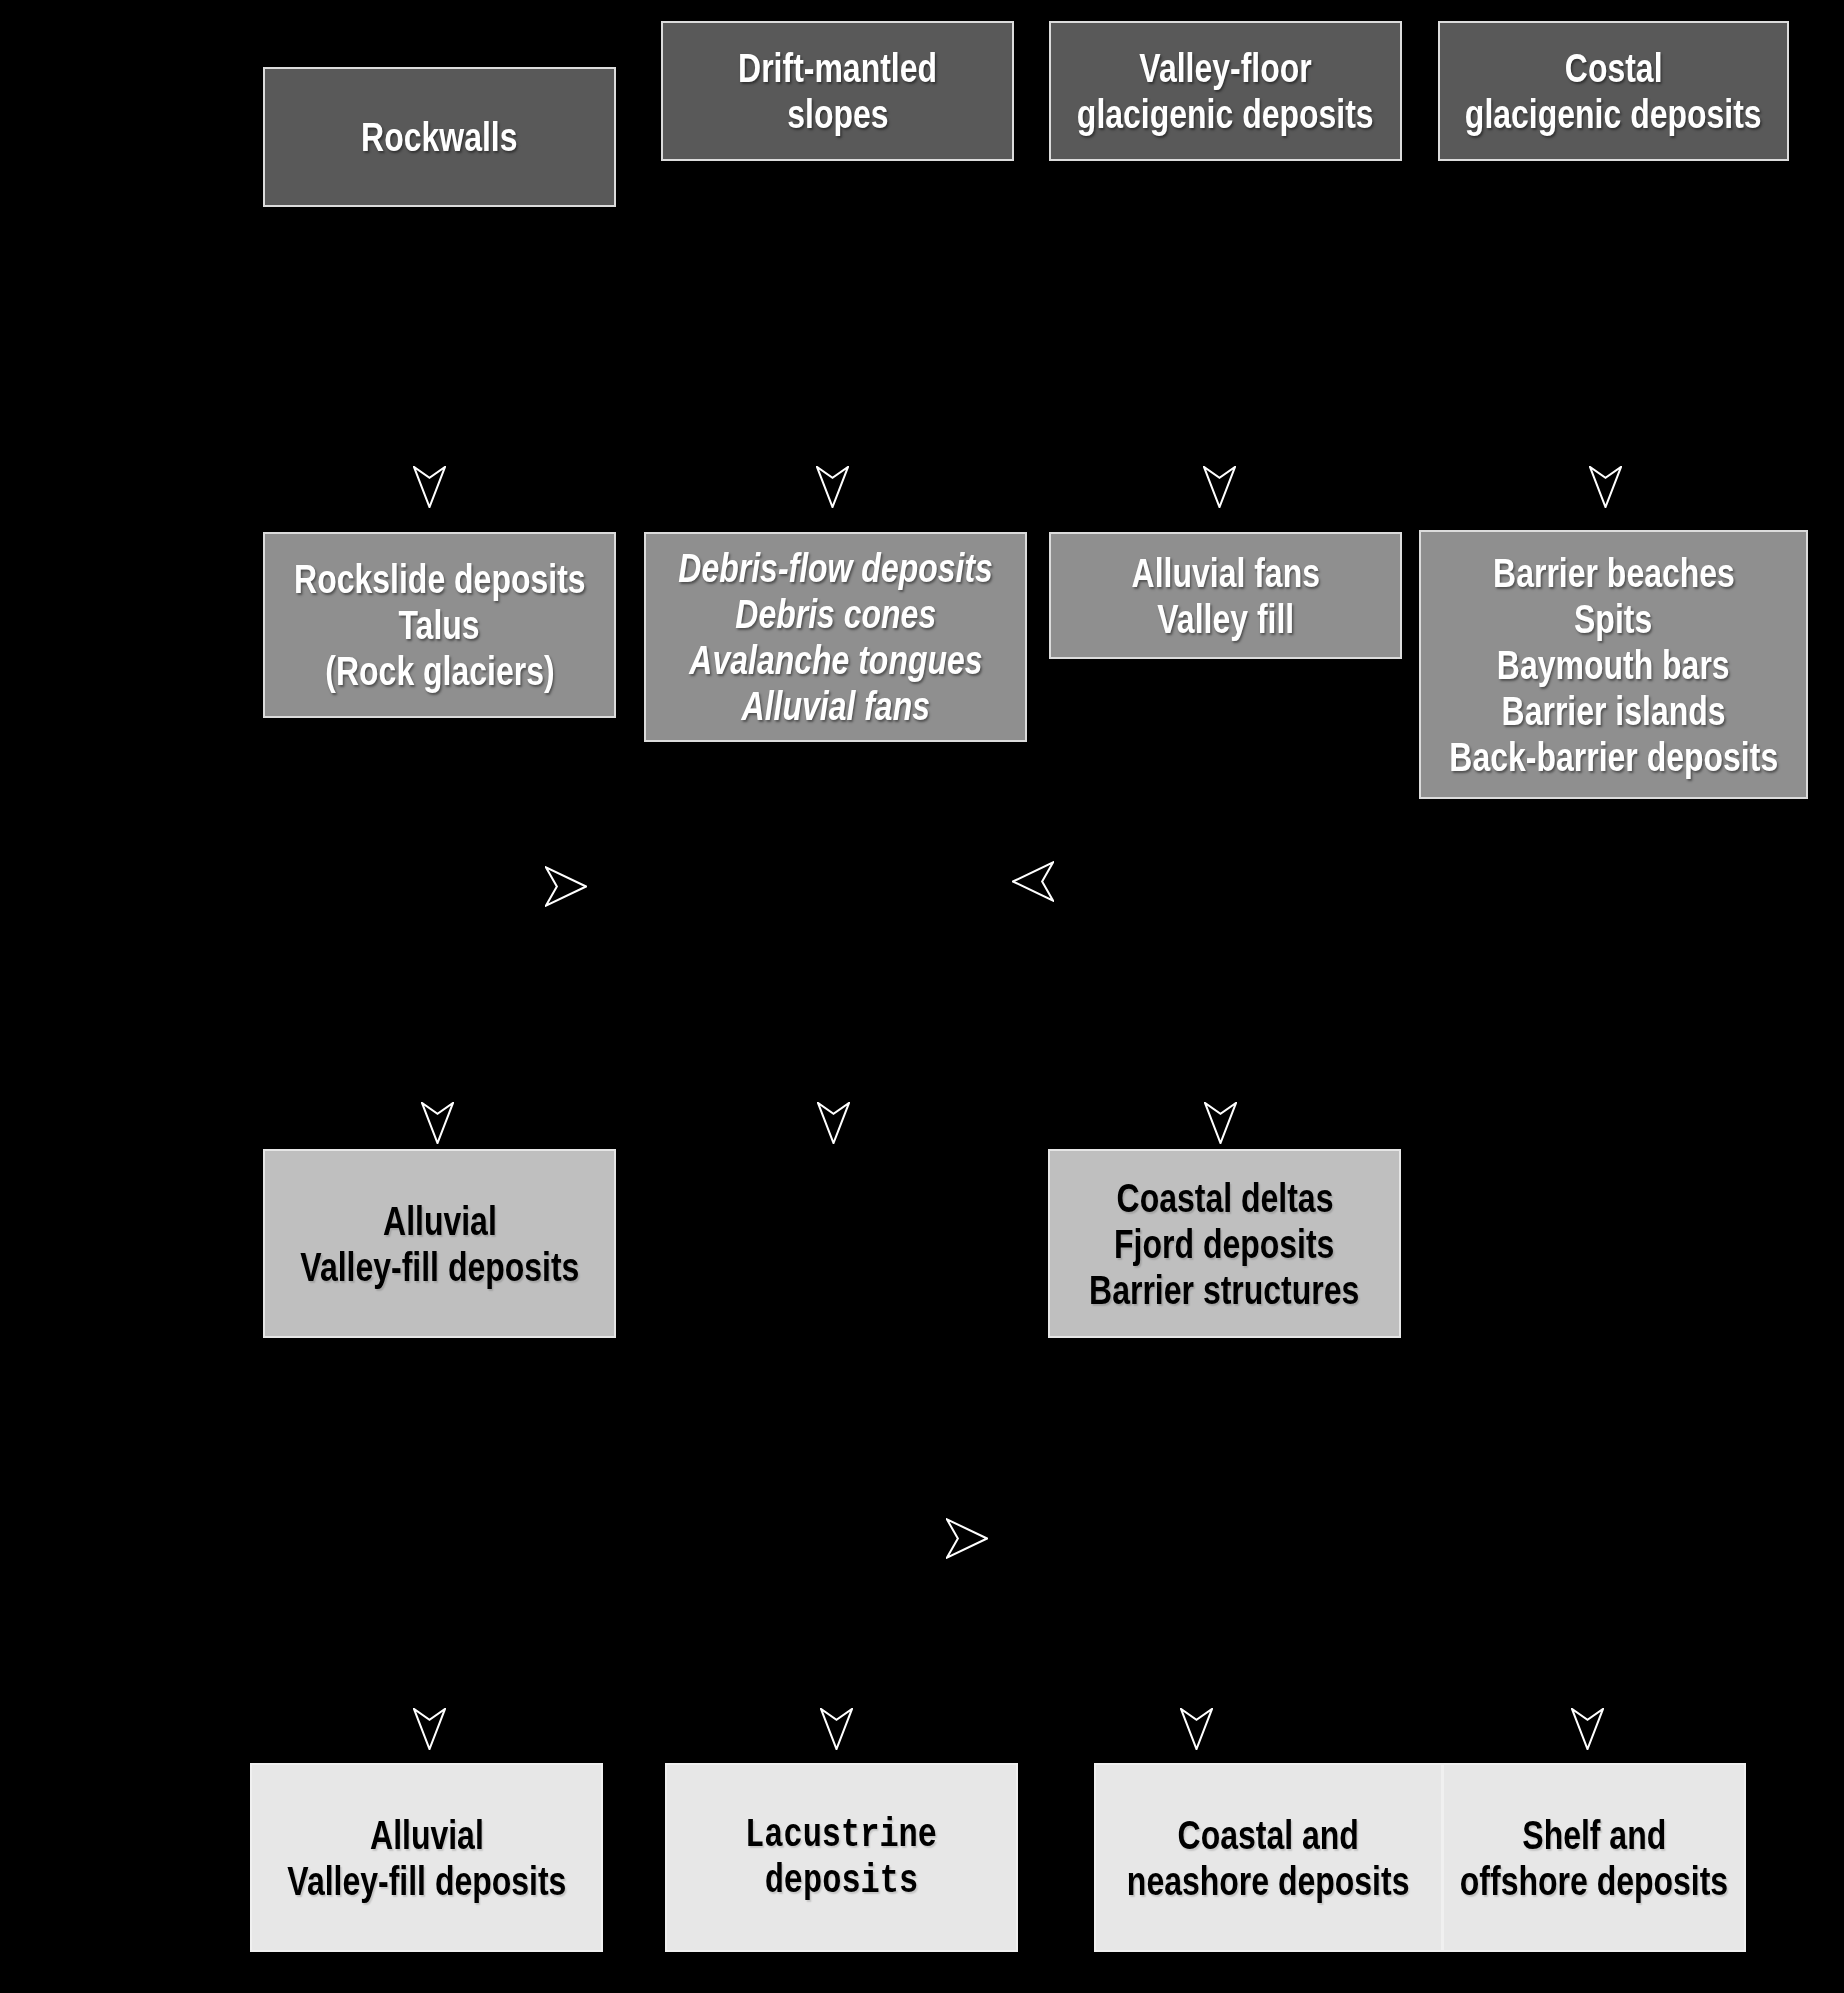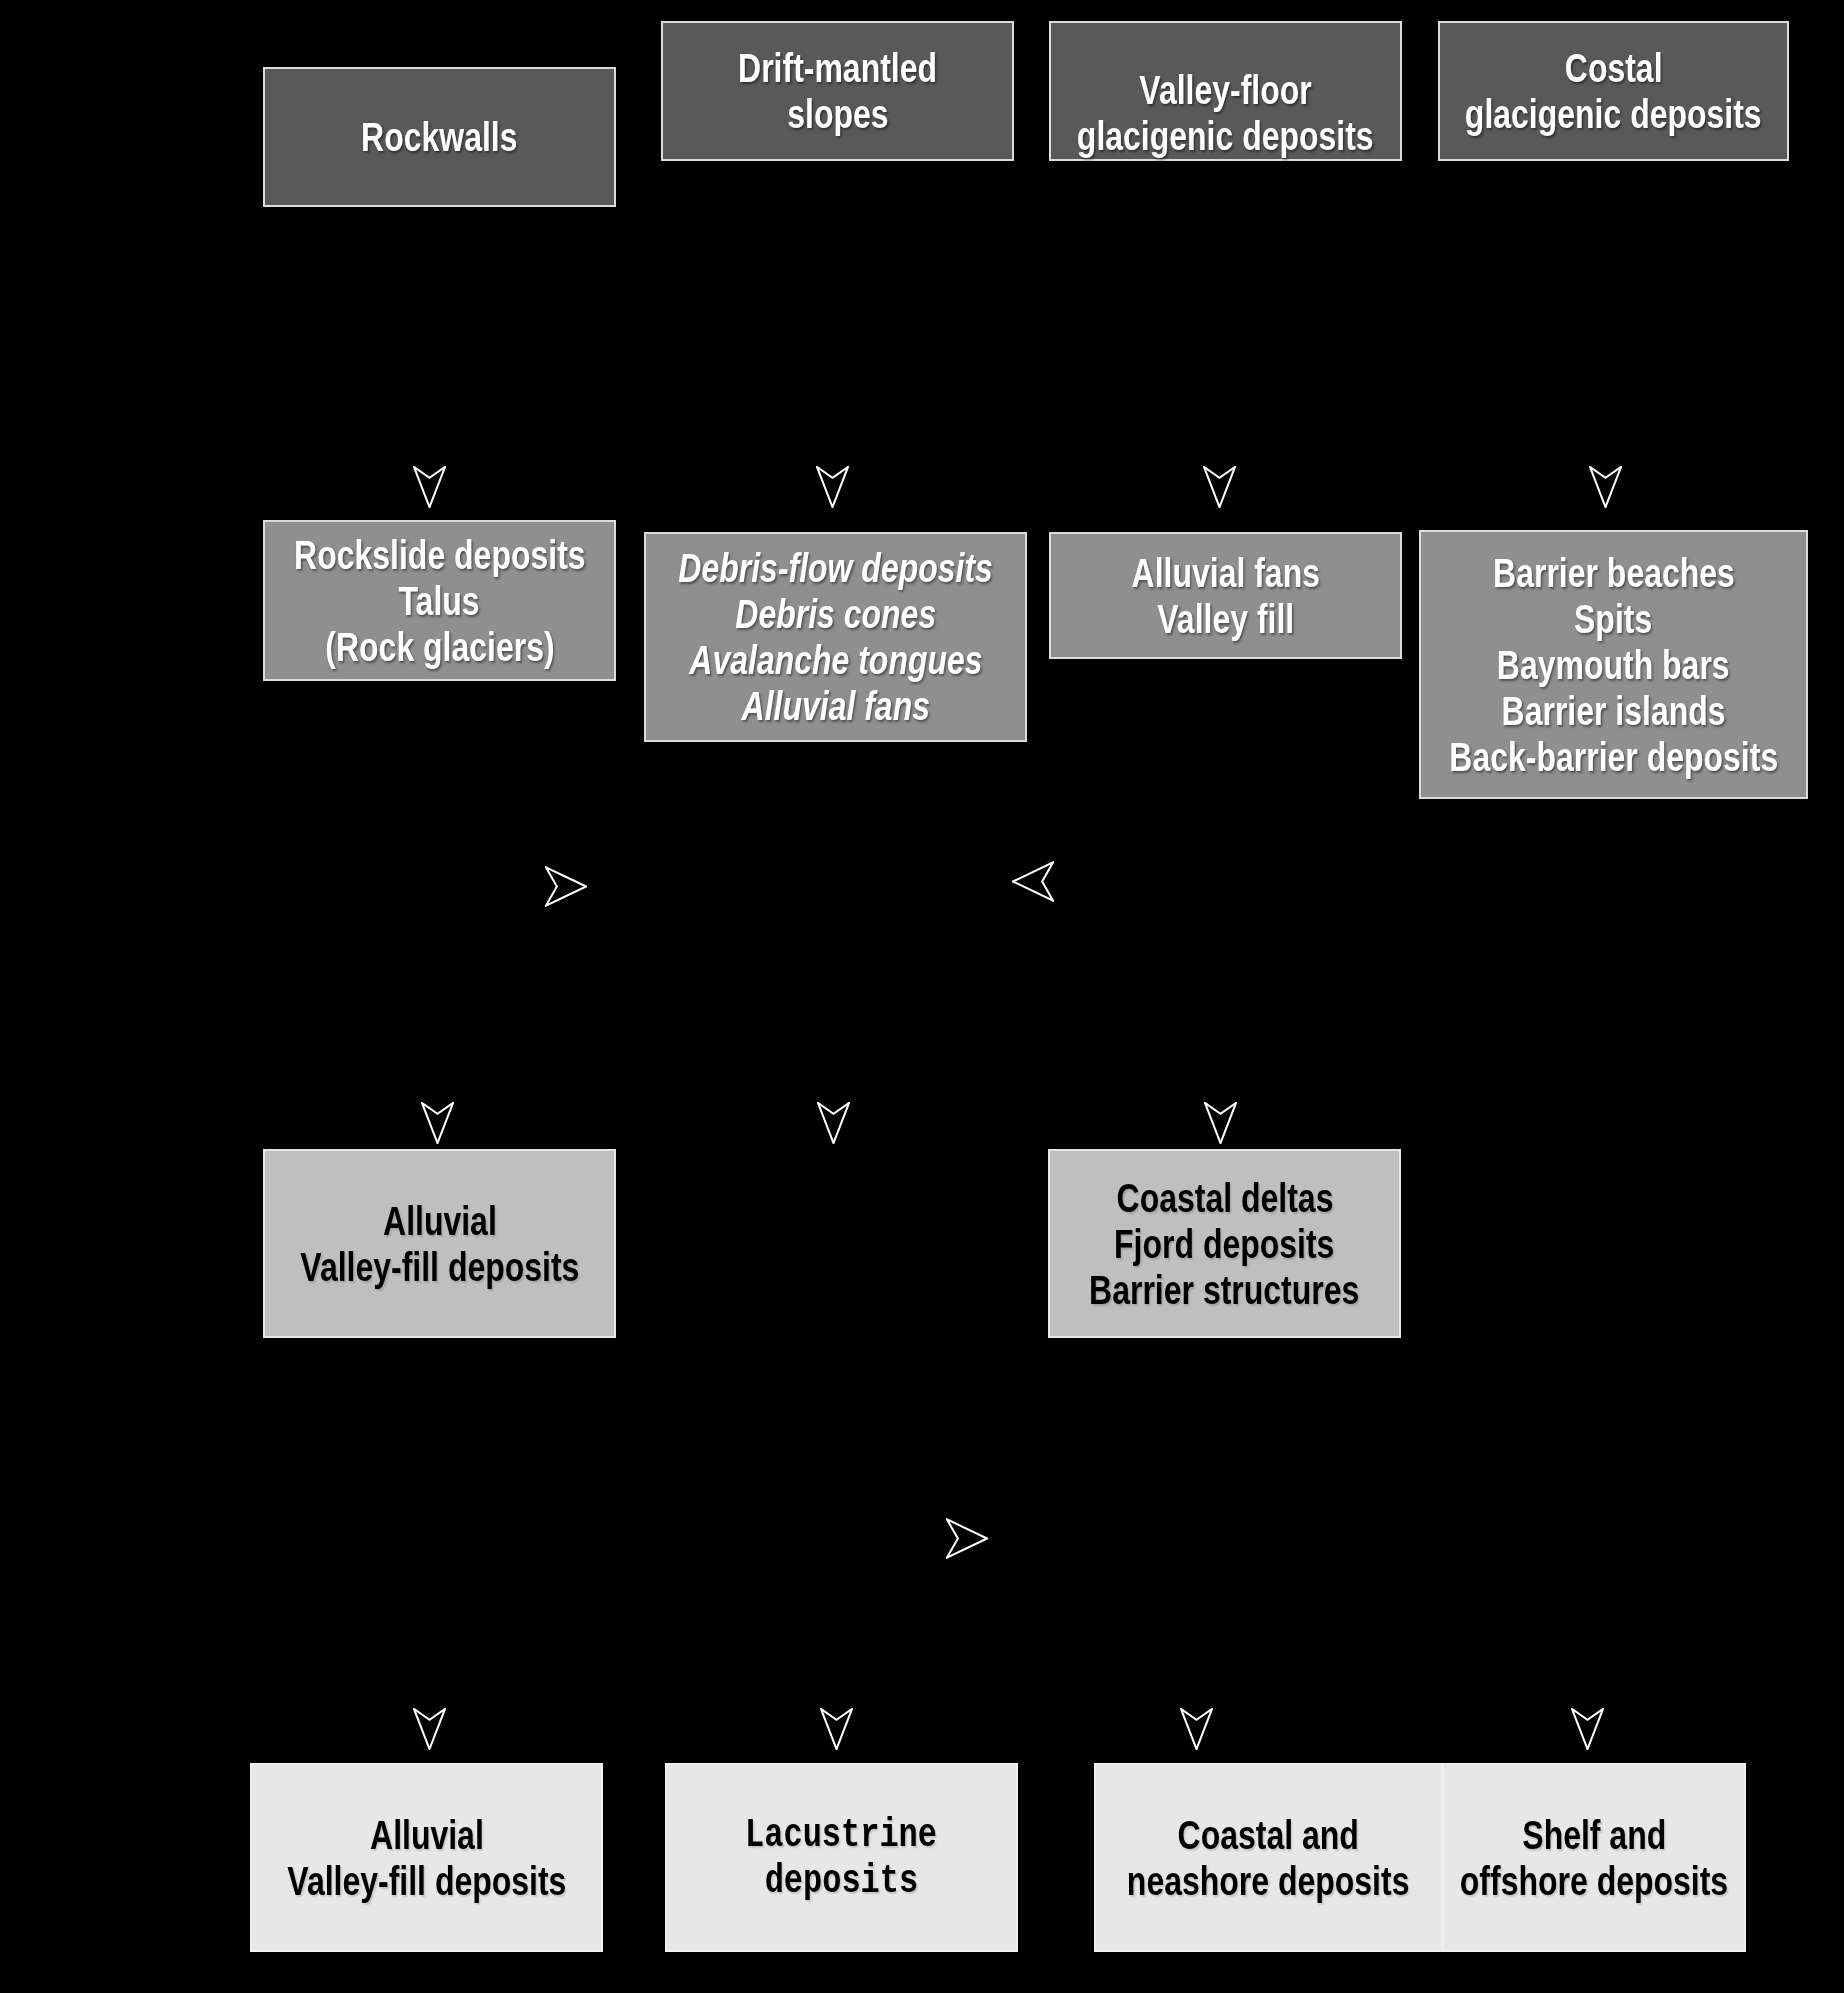--- a/index.html
+++ b/index.html
@@ -48,21 +48,21 @@
 
 <div class="canvas">
 
   <div class="node tone1" style="left:263px; top:21px;  width:353px; height:140px;margin-top:46px;">
       <div class="line">Rockwalls</div>
     </div>
   <div class="node tone1" style="left:661px; top:21px;  width:353px; height:140px;">
       <div class="line">Drift-mantled</div>
       <div class="line">slopes</div>
     </div>
-  <div class="node tone1" style="left:1049px;top:21px;  width:353px; height:140px;justify-content:flex-end;">
+  <div class="node tone1" style="left:1049px;top:21px;  width:353px; height:140px;">
       <div class="line">Valley-floor</div>
       <div class="line">glacigenic deposits</div>
     </div>
   <div class="node tone1" style="left:1438px;top:21px;  width:351px; height:140px;">
       <div class="line">Costal</div>
       <div class="line">glacigenic deposits</div>
     </div>
 
   <svg class="arrow" style="left:413px; top:466px;" width="33" height="42" viewBox="0 0 36 46">
       <polygon points="18,45 1,1 18,13 35,1"></polygon>
@@ -70,21 +70,21 @@
   <svg class="arrow" style="left:816px; top:466px;" width="33" height="42" viewBox="0 0 36 46">
       <polygon points="18,45 1,1 18,13 35,1"></polygon>
     </svg>
   <svg class="arrow" style="left:1203px;top:466px;" width="33" height="42" viewBox="0 0 36 46">
       <polygon points="18,45 1,1 18,13 35,1"></polygon>
     </svg>
   <svg class="arrow" style="left:1589px;top:466px;" width="33" height="42" viewBox="0 0 36 46">
       <polygon points="18,45 1,1 18,13 35,1"></polygon>
     </svg>
 
-  <div class="node tone2" style="left:263px; top:520px; width:353px; height:161px;">
+  <div class="node tone2" style="left:263px; top:532px; width:353px; height:186px;">
       <div class="line">Rockslide deposits</div>
       <div class="line">Talus</div>
       <div class="line">(Rock glaciers)</div>
     </div>
   <div class="node tone2" style="left:644px; top:532px; width:383px; height:210px;font-style:italic;">
       <div class="line">Debris-flow deposits</div>
       <div class="line">Debris cones</div>
       <div class="line">Avalanche tongues</div>
       <div class="line">Alluvial fans</div>
     </div>

